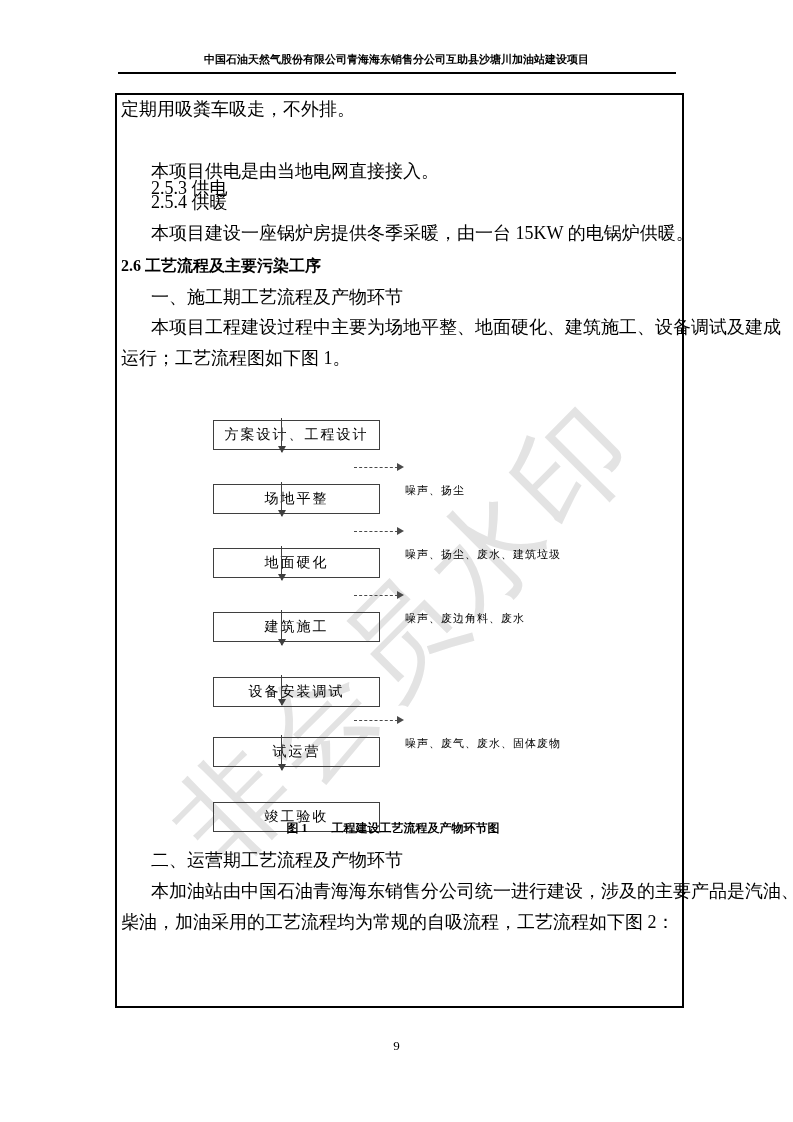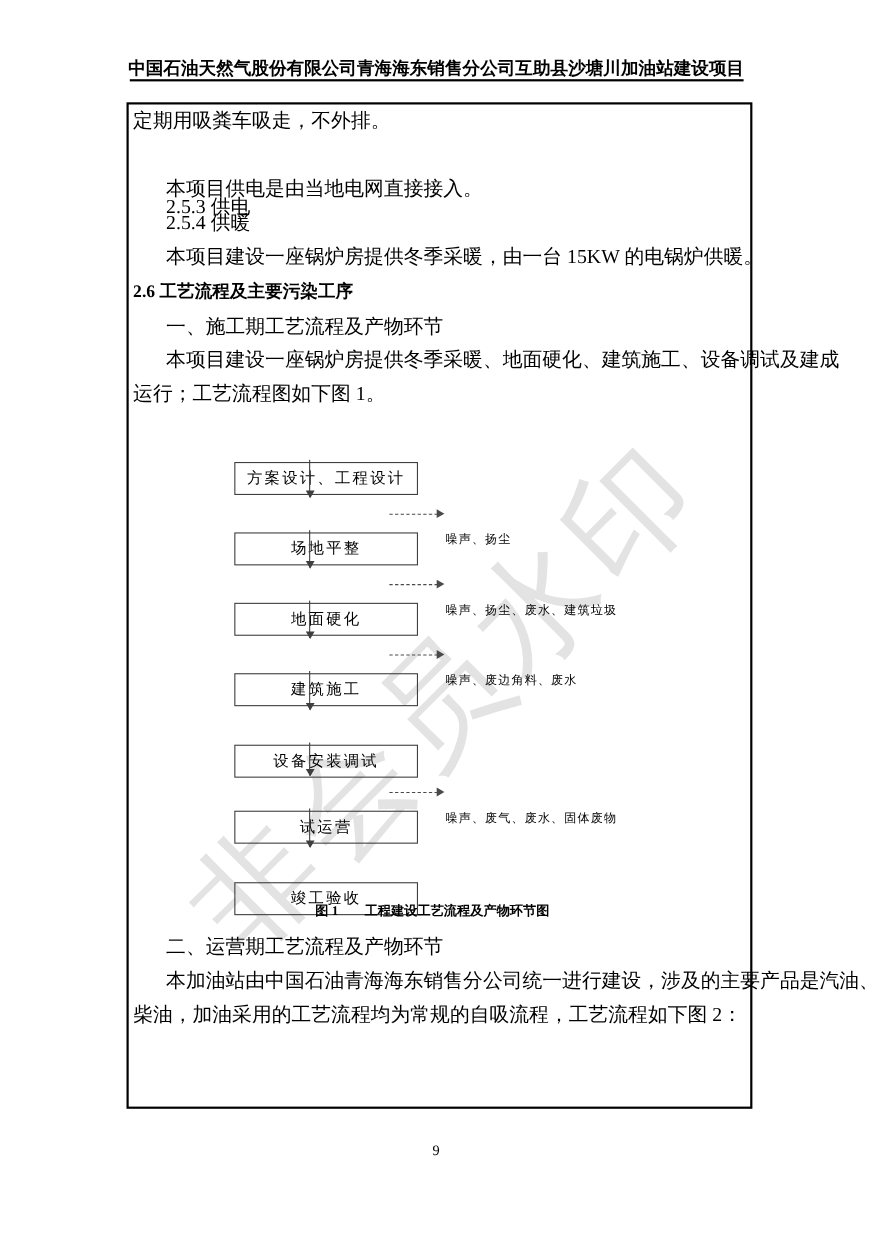--- a/index.html
+++ b/index.html
@@ -25,21 +25,21 @@
     white-space: nowrap;
     z-index: 0;
     user-select: none;
   }
   .header-title {
     position: absolute;
     top: 52px;
     left: 0;
     width: 100%;
     text-align: center;
-    font-size: 16px;
+    font-size: 11px;
     font-weight: bold;
     z-index: 2;
     white-space: nowrap;
   }
   .header-rule {
     position: absolute;
     top: 72px;
     left: 118px;
     width: 558px;
     height: 2px;
@@ -155,21 +155,21 @@
 
   <div class="content-frame"></div>
 
   <div class="line" style="left:121px; top:100px;">定期用吸粪车吸走，不外排。</div>
   <div class="line" style="left:151px; top:131px;margin-top:48px;">2.5.3 供电</div>
   <div class="line" style="left:151px; top:162px;">本项目供电是由当地电网直接接入。</div>
   <div class="line" style="left:151px; top:193px;">2.5.4 供暖</div>
   <div class="line" style="left:151px; top:224px;">本项目建设一座锅炉房提供冬季采暖，由一台 15KW 的电锅炉供暖。</div>
   <div class="line h-bold" style="left:121px; top:256px;">2.6 工艺流程及主要污染工序</div>
   <div class="line" style="left:151px; top:288px;">一、施工期工艺流程及产物环节</div>
-  <div class="line" style="left:151px; top:318px;">本项目建设一座锅炉房提供冬季采暖、地面硬化、建筑施工、设备调试及建成</div>
+  <div class="line" style="left:151px; top:318px;">本项目工程建设过程中主要为场地平整、地面硬化、建筑施工、设备调试及建成</div>
   <div class="line" style="left:121px; top:349px;">运行；工艺流程图如下图 1。</div>
 
   <div class="flow-box" style="top:388px;">方案设计、工程设计</div>
   <div class="flow-box" style="top:452px;">场地平整</div>
   <div class="flow-box" style="top:516px;">地面硬化</div>
   <div class="flow-box" style="top:580px;">建筑施工</div>
   <div class="flow-box" style="top:645px;">设备安装调试</div>
   <div class="flow-box" style="top:770px;">竣工验收</div>
   <div class="flow-box" style="top:705px;">试运营</div>
 

